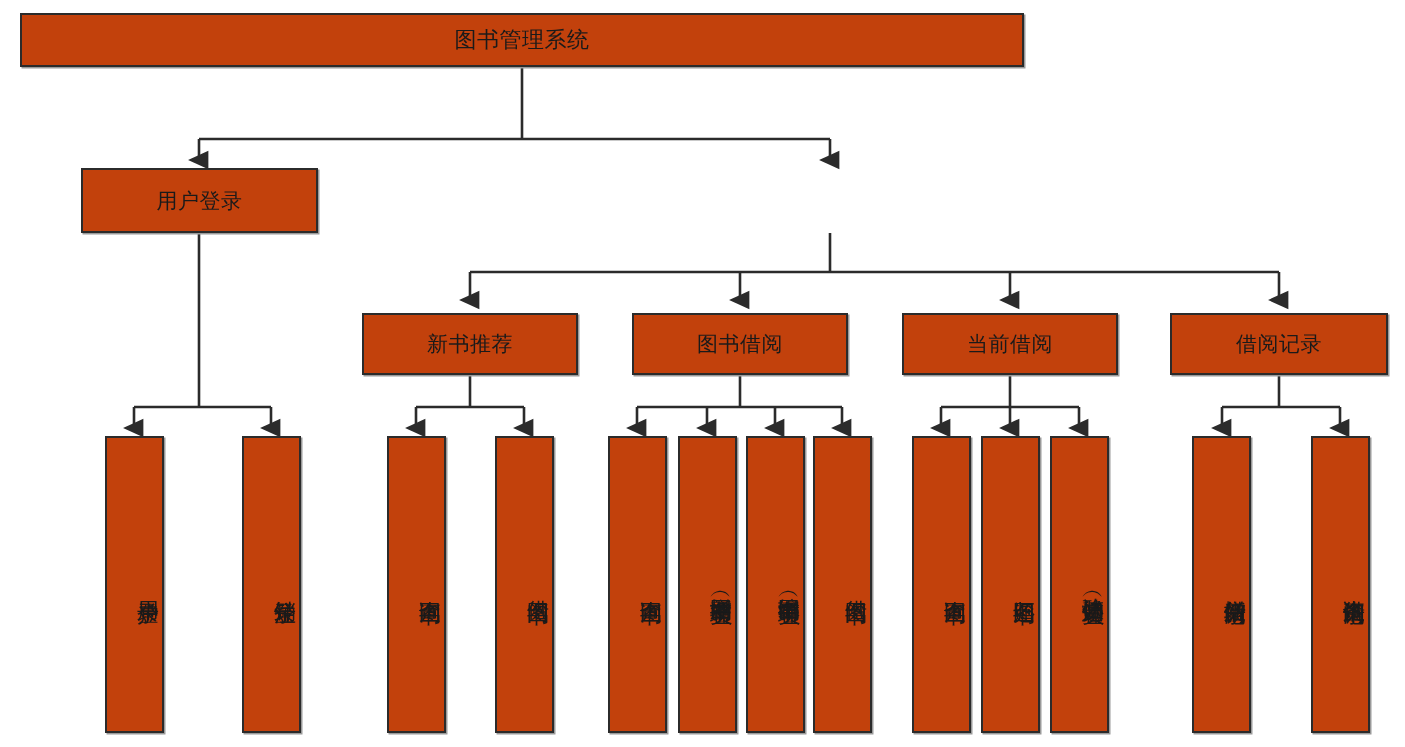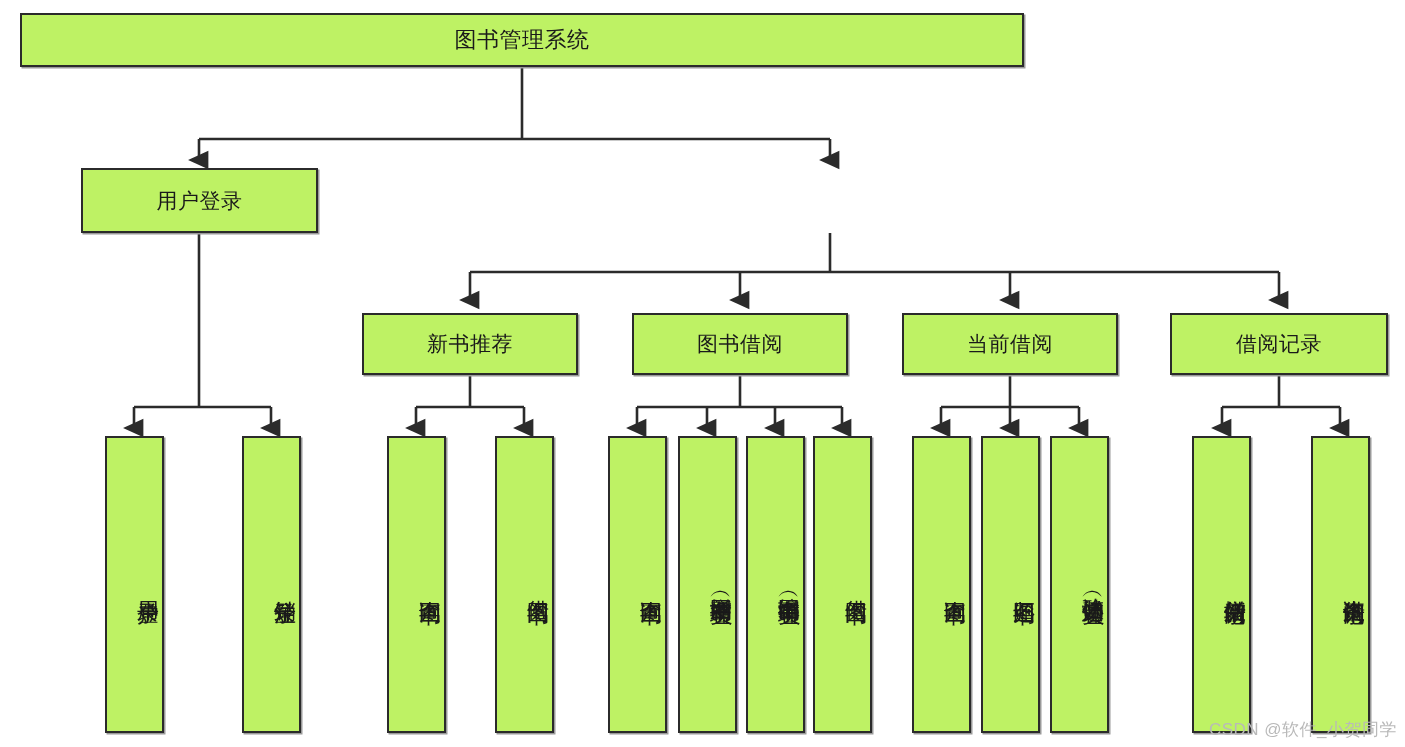--- a/index.html
+++ b/index.html
@@ -24,21 +24,21 @@
     position: absolute;
     left: 0;
     top: 0;
     width: 1405px;
     height: 747px;
     pointer-events: none;
   }
   .node {
     position: absolute;
     box-sizing: border-box;
-    background: #bef264;
+    background: #c2410c;
     border: 2px solid #2b2b2b;
     box-shadow: 1.5px 1.5px 0 0 #9a9a9a;
     display: flex;
     align-items: center;
     justify-content: center;
     color: #1a1a1a;
     overflow: hidden;
   }
   .node-h {
     font-size: 21px;
@@ -190,14 +190,13 @@
     <span class="vtext">确认归还（管理员）</span>
   </div>
 
   <div class="node node-v" style="left:1192px; top:436px; width:59px; height:297px;">
     <span class="vtext">新增借阅记录</span>
   </div>
   <div class="node node-v" style="left:1311px; top:436px; width:59px; height:297px;">
     <span class="vtext">查询借阅记录</span>
   </div>
 
-  <div id="watermark">CSDN @软件_小贺同学</div>
 </div>
 
 </body></html>

